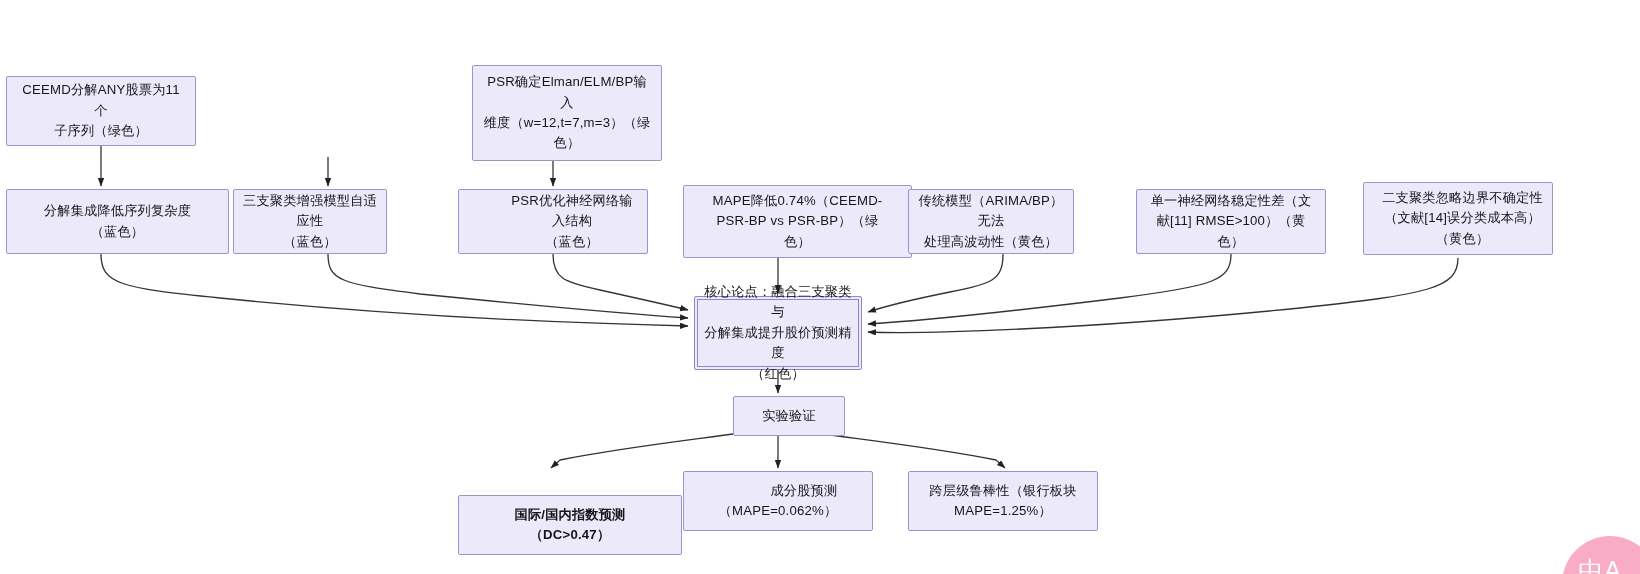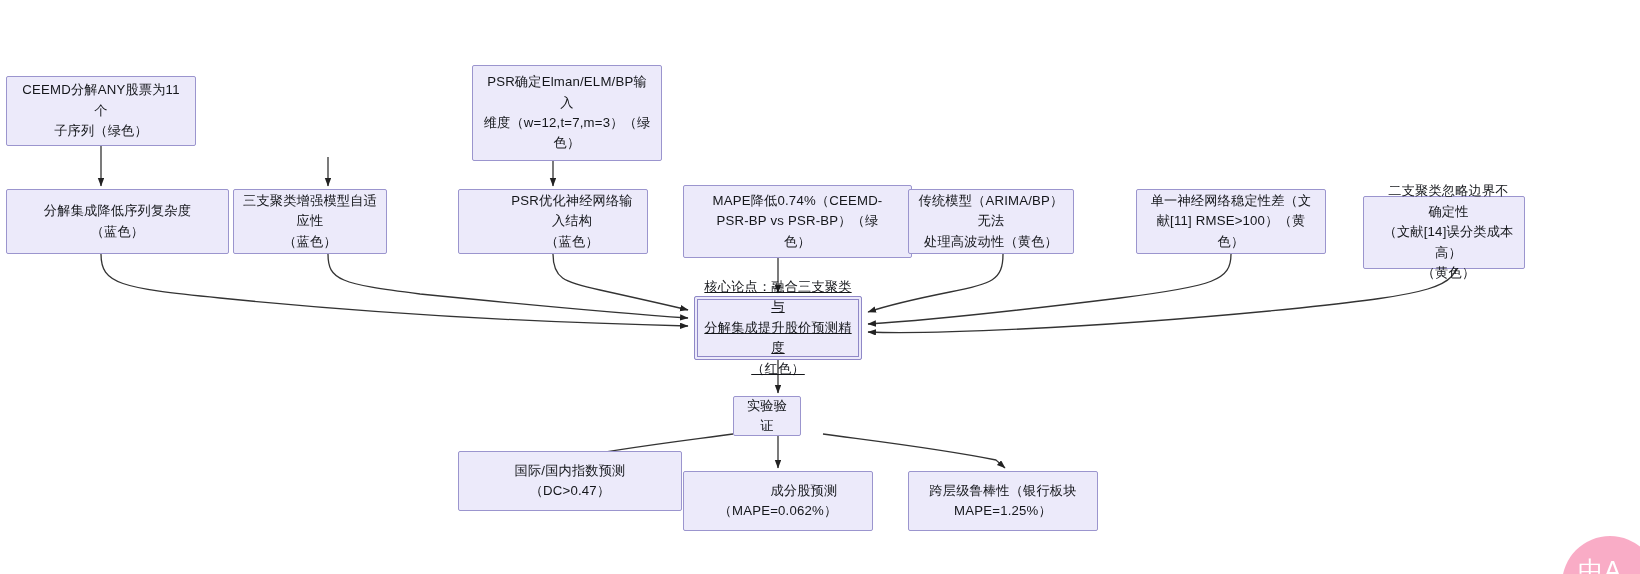--- a/index.html
+++ b/index.html
@@ -150,37 +150,37 @@
   <div class="node" style="left:908px; top:153px; width:166px; height:65px;justify-content:center;">
     <span class="txt">传统模型（ARIMA/BP）无法
 处理高波动性（黄色）</span>
   </div>
 
   <div class="node" style="left:1136px; top:153px; width:190px; height:65px;">
     <span class="txt">单一神经网络稳定性差（文
 献[11] RMSE&gt;100）（黄色）</span>
   </div>
 
-  <div class="node" style="left:1363px; top:160px; width:162px; height:73px;padding-left:18px;">
+  <div class="node" style="left:1363px; top:146px; width:190px; height:73px;padding-left:18px;">
     <span class="txt">二支聚类忽略边界不确定性
 （文献[14]误分类成本高）
 （黄色）</span>
   </div>
 
-  <div class="node core" style="left:694px; top:260px; width:168px; height:64px;text-decoration:underline;">
+  <div class="node core" style="left:694px; top:260px; width:168px; height:74px;">
     <span class="txt">核心论点：融合三支聚类与
 分解集成提升股价预测精度
 （红色）</span>
   </div>
 
-  <div class="node" style="left:733px; top:360px; width:68px; height:40px;justify-content:flex-end;">
+  <div class="node" style="left:733px; top:360px; width:112px; height:40px;">
     <span class="txt">实验验证</span>
   </div>
 
-  <div class="node" style="left:458px; top:415px; width:224px; height:60px;">
+  <div class="node" style="left:458px; top:459px; width:224px; height:60px;font-weight:bold;">
     <span class="txt">国际/国内指数预测
 （DC&gt;0.47）</span>
   </div>
 
   <div class="node" style="left:683px; top:435px; width:190px; height:60px;text-align:right;">
     <span class="txt">成分股预测
 （MAPE=0.062%）</span>
   </div>
 
   <div class="node" style="left:908px; top:435px; width:190px; height:60px;">

